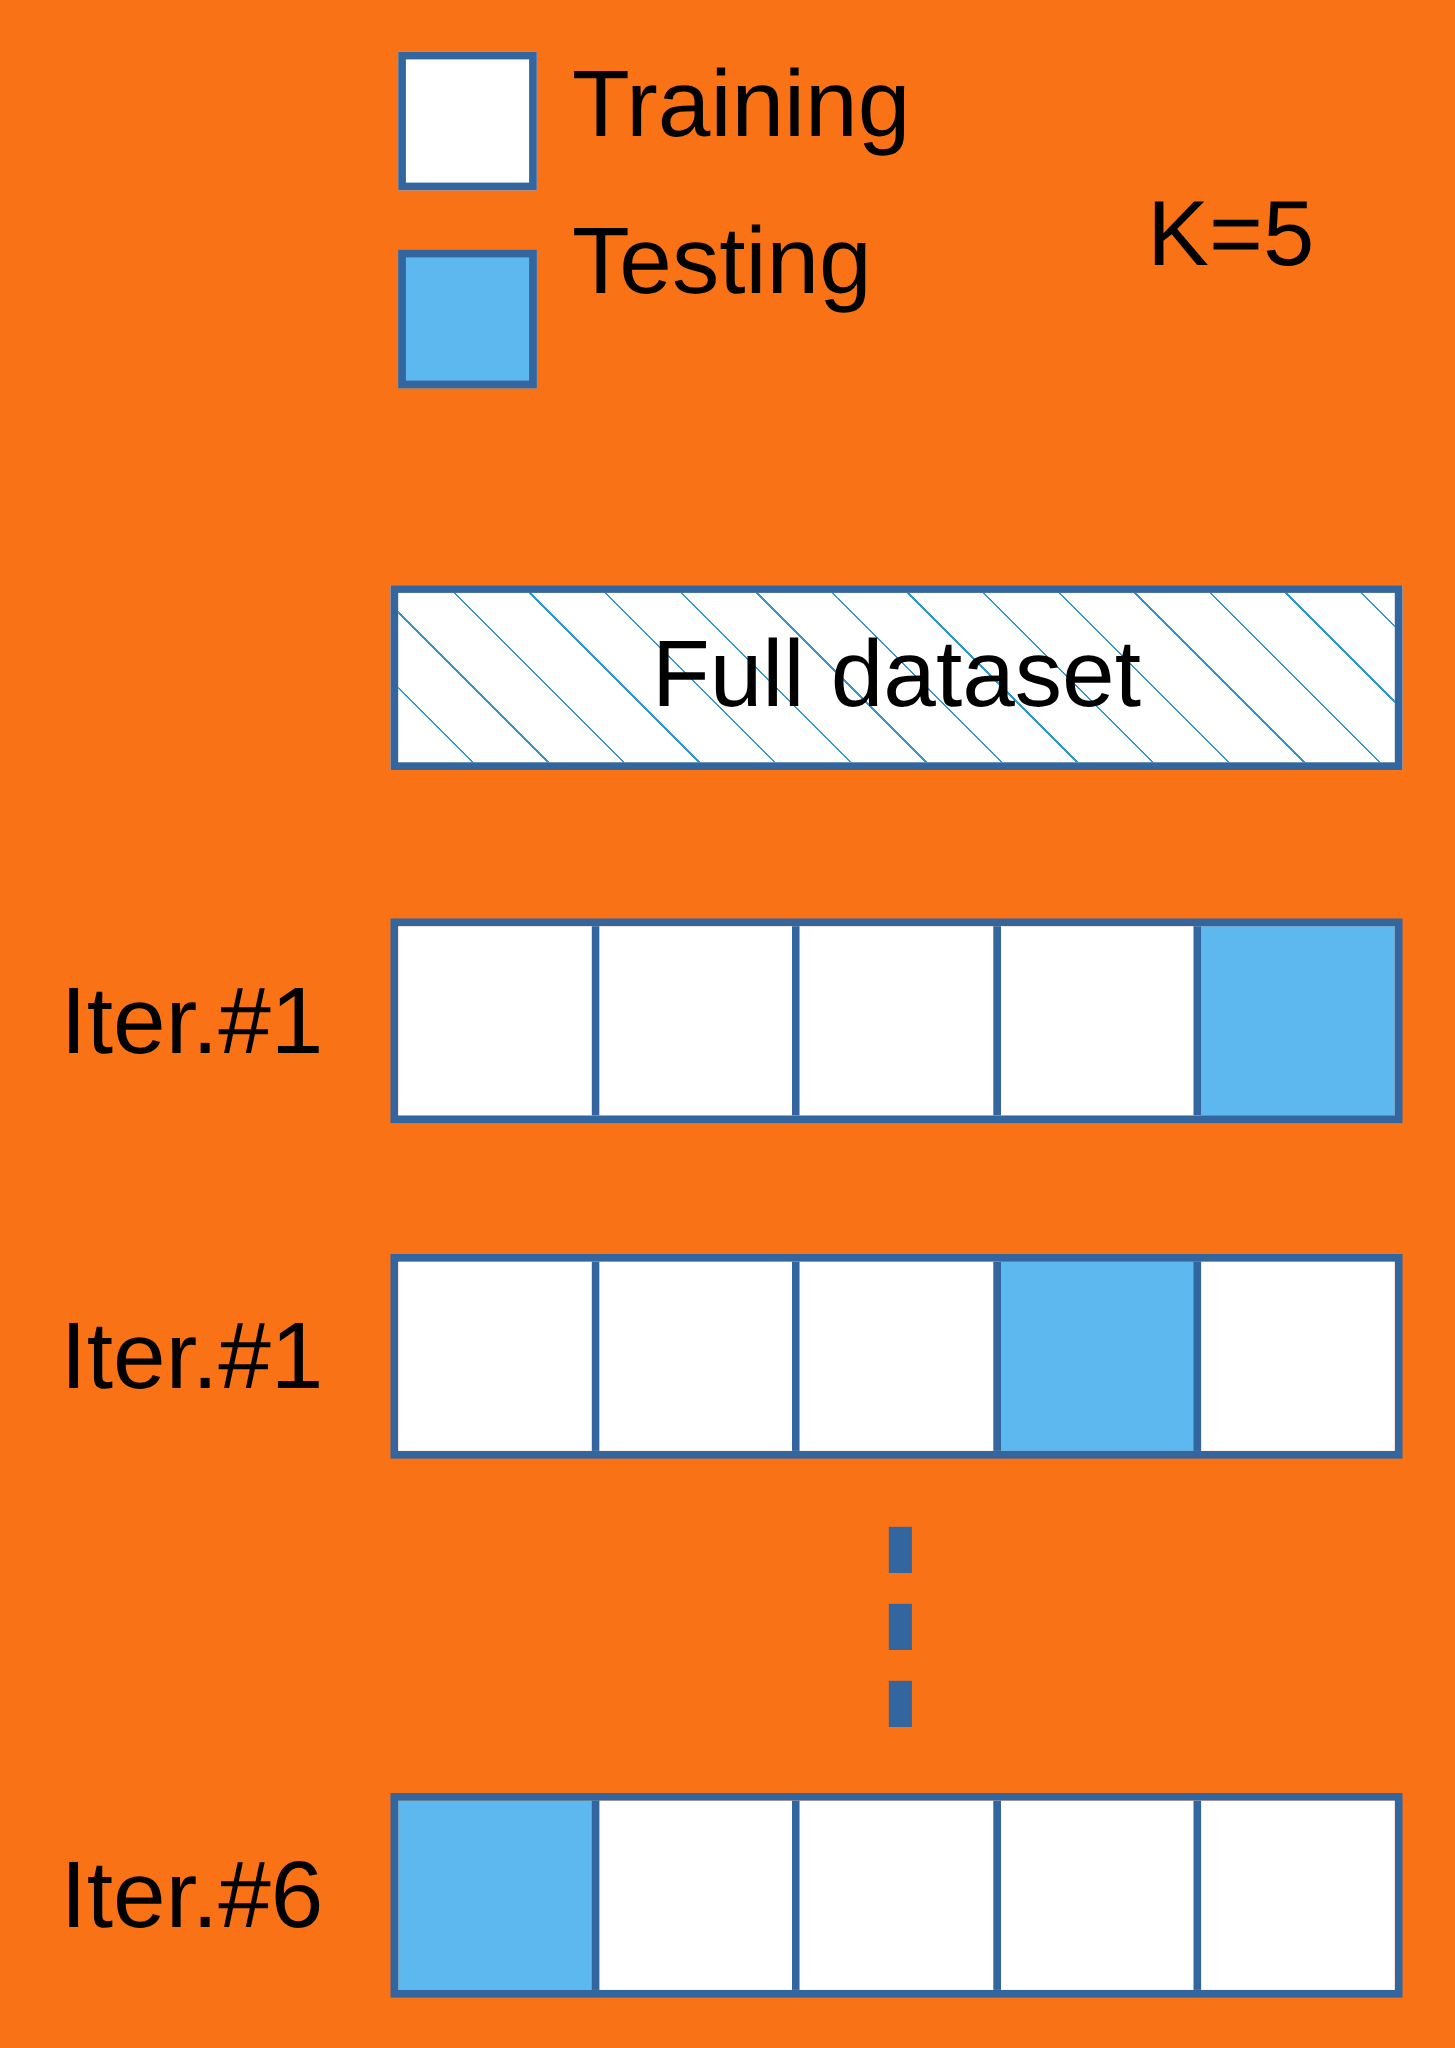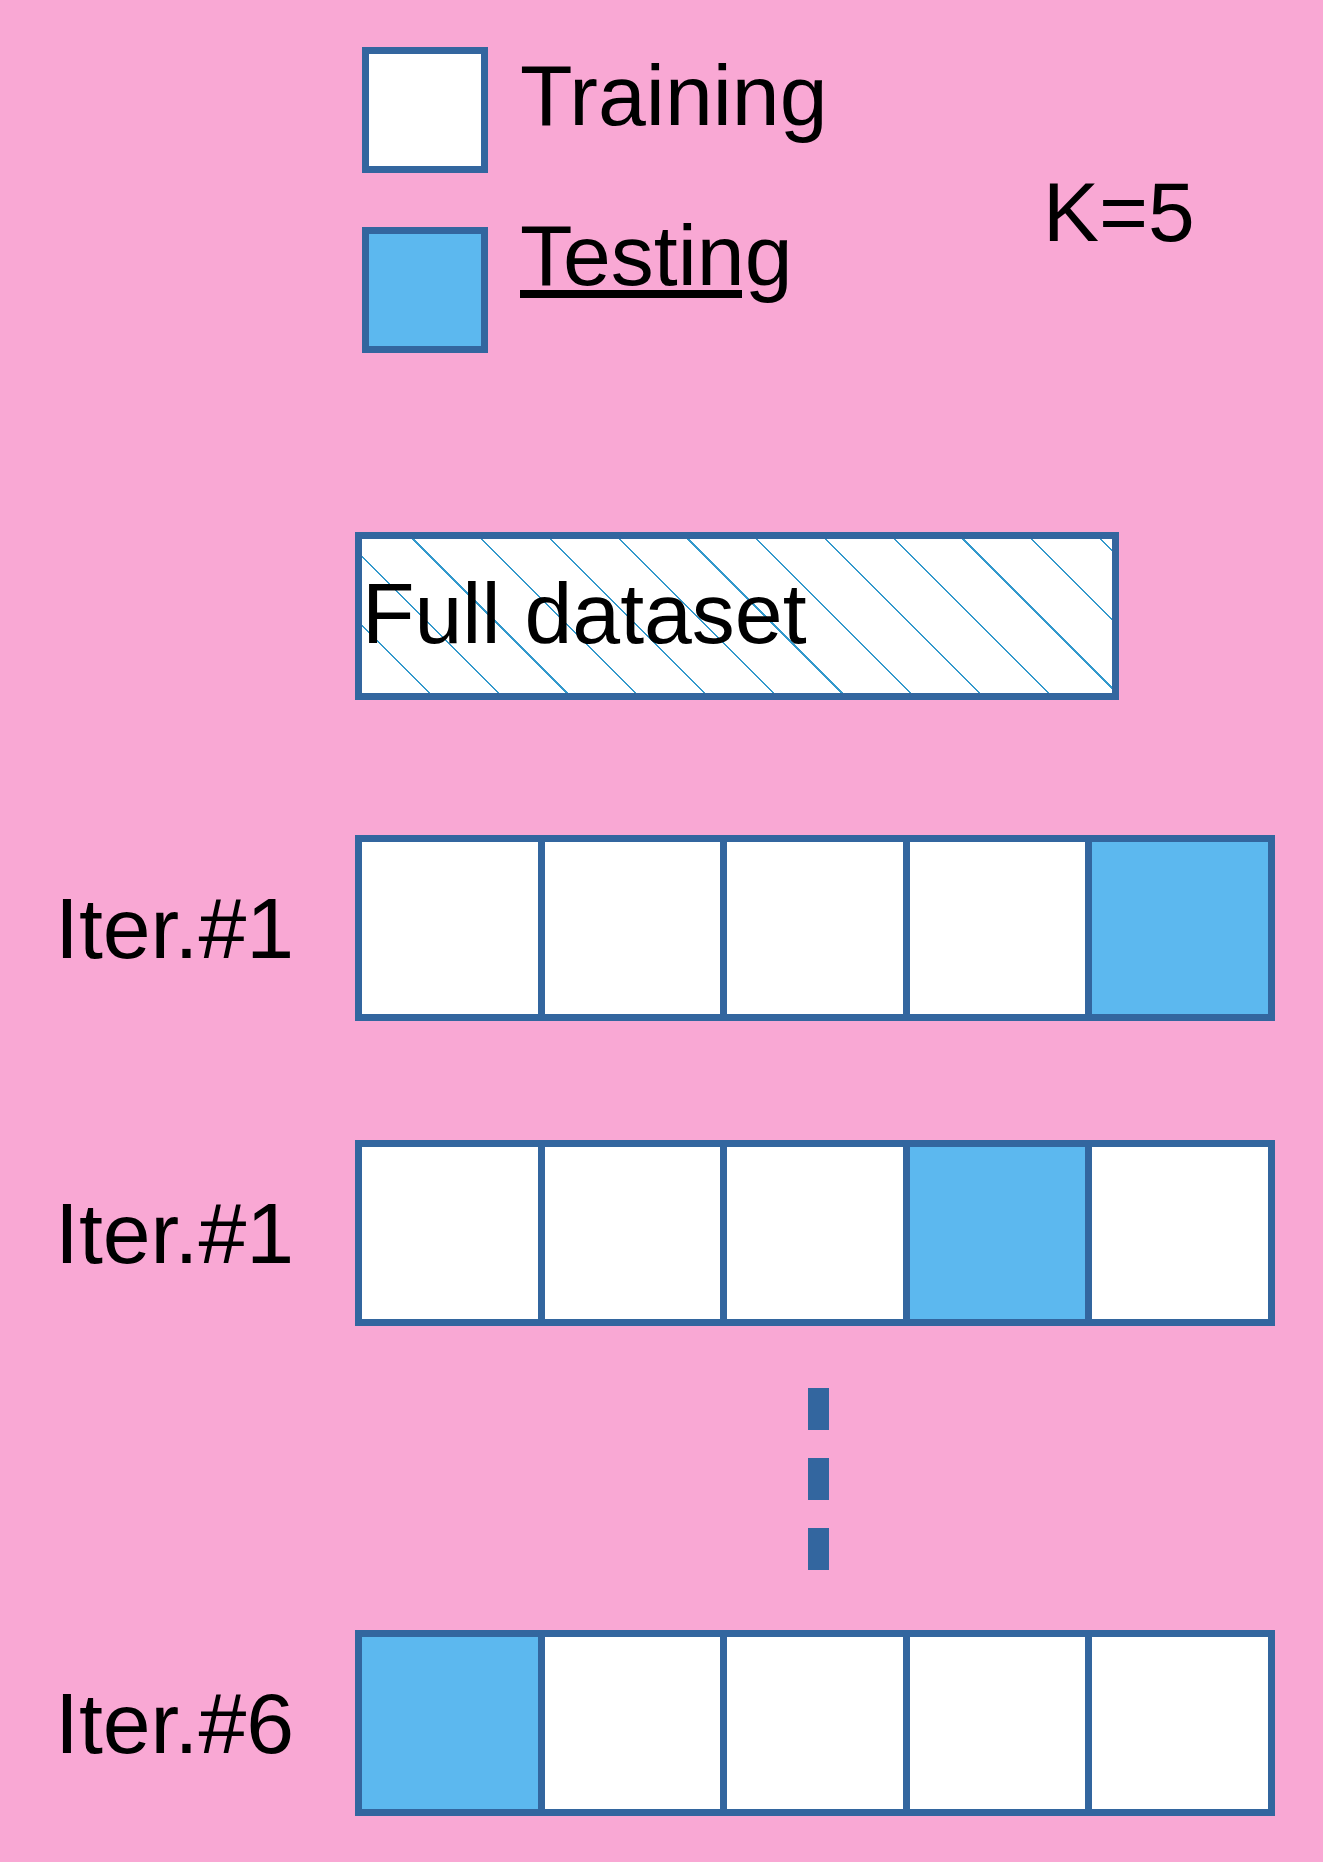--- a/index.html
+++ b/index.html
@@ -8,21 +8,21 @@
     background: #ffffff;
   }
   body {
     font-family: "Liberation Sans", sans-serif;
     -webkit-font-smoothing: antialiased;
   }
   #canvas {
     position: relative;
     width: 1323px;
     height: 1862px;
-    background: #f9a8d4;
+    background: #f97316;
     overflow: hidden;
   }
 
   
   .legend-swatch {
     position: absolute;
     left: 362px;
     width: 126px;
     height: 126px;
     box-sizing: border-box;
@@ -34,52 +34,52 @@
 
   .legend-label {
     position: absolute;
     left: 520px;
     font-size: 86px;
     line-height: 1;
     color: #000000;
     white-space: nowrap;
   }
   #label-training { top: 52px; }
-  #label-testing  { top: 212px; text-decoration: underline; }
+  #label-testing  { top: 194px; }
 
   #k-value {
     position: absolute;
     left: 1043px;
     top: 170px;
     font-size: 84px;
     line-height: 1;
     color: #000000;
     white-space: nowrap;
   }
 
   
   #full-dataset-bar {
     position: absolute;
     left: 355px;
     top: 532px;
-    width: 764px;
+    width: 920px;
     height: 168px;
     box-sizing: border-box;
     border: 7px solid #33669f;
     background-color: #ffffff;
     background-image: repeating-linear-gradient(
         45deg,
         rgba(0,0,0,0) 0px,
         rgba(0,0,0,0) 47px,
         #3399cc 47px,
         #3399cc 48.6px
     );
     display: flex;
     align-items: center;
-    justify-content: flex-start;
+    justify-content: center;
   }
   #full-dataset-label {
     font-size: 86px;
     line-height: 1;
     color: #000000;
     white-space: nowrap;
     position: relative;
     top: -3px;
   }
 

